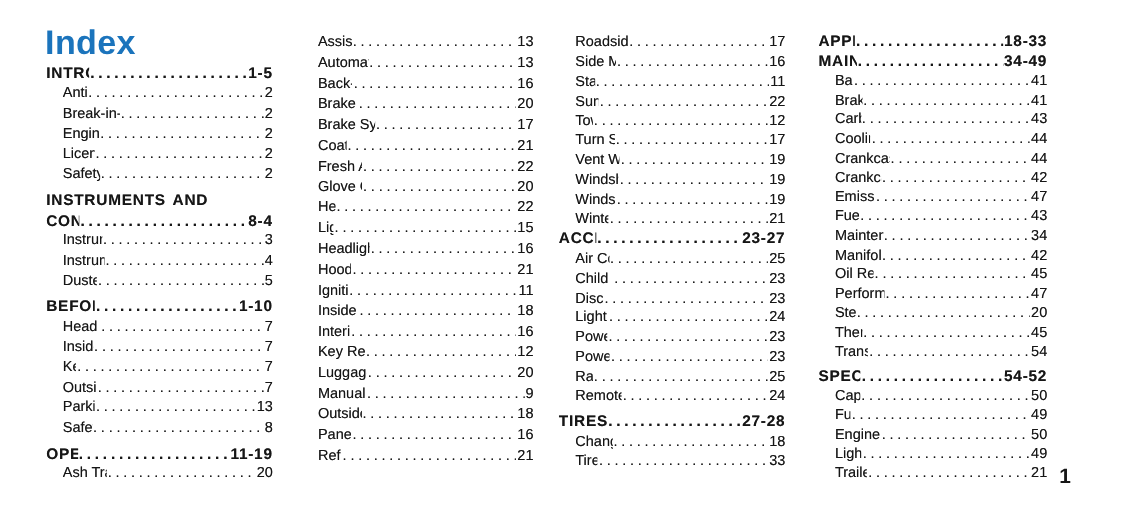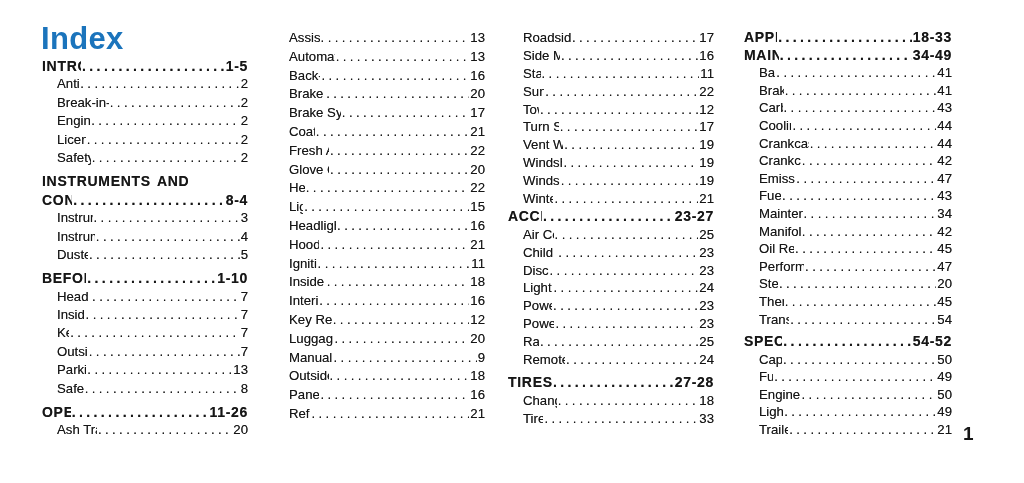--- a/index.html
+++ b/index.html
@@ -167,21 +167,21 @@
         <span class="pg">13</span>
       </div>
       <div class="row entry">
         <span class="label">Safety Belts</span>
         <span class="leader"></span>
         <span class="pg">8</span>
       </div>
       <div class="row heading sec-start">
         <span class="label">OPERATION</span>
         <span class="leader"></span>
-        <span class="pg">11-26</span>
+        <span class="pg">11-19</span>
       </div>
       <div class="row entry">
         <span class="label">Ash Tray and Lighter</span>
         <span class="leader"></span>
         <span class="pg">20</span>
       </div>
     </section>
   <section class="col col-1">
       <div class="row entry">
         <span class="label">Assist Starting</span>

